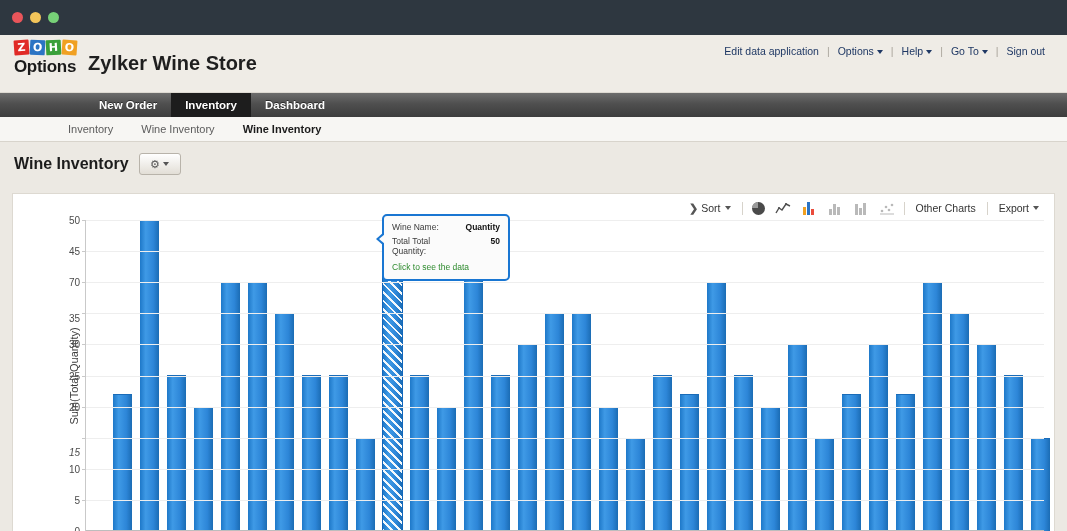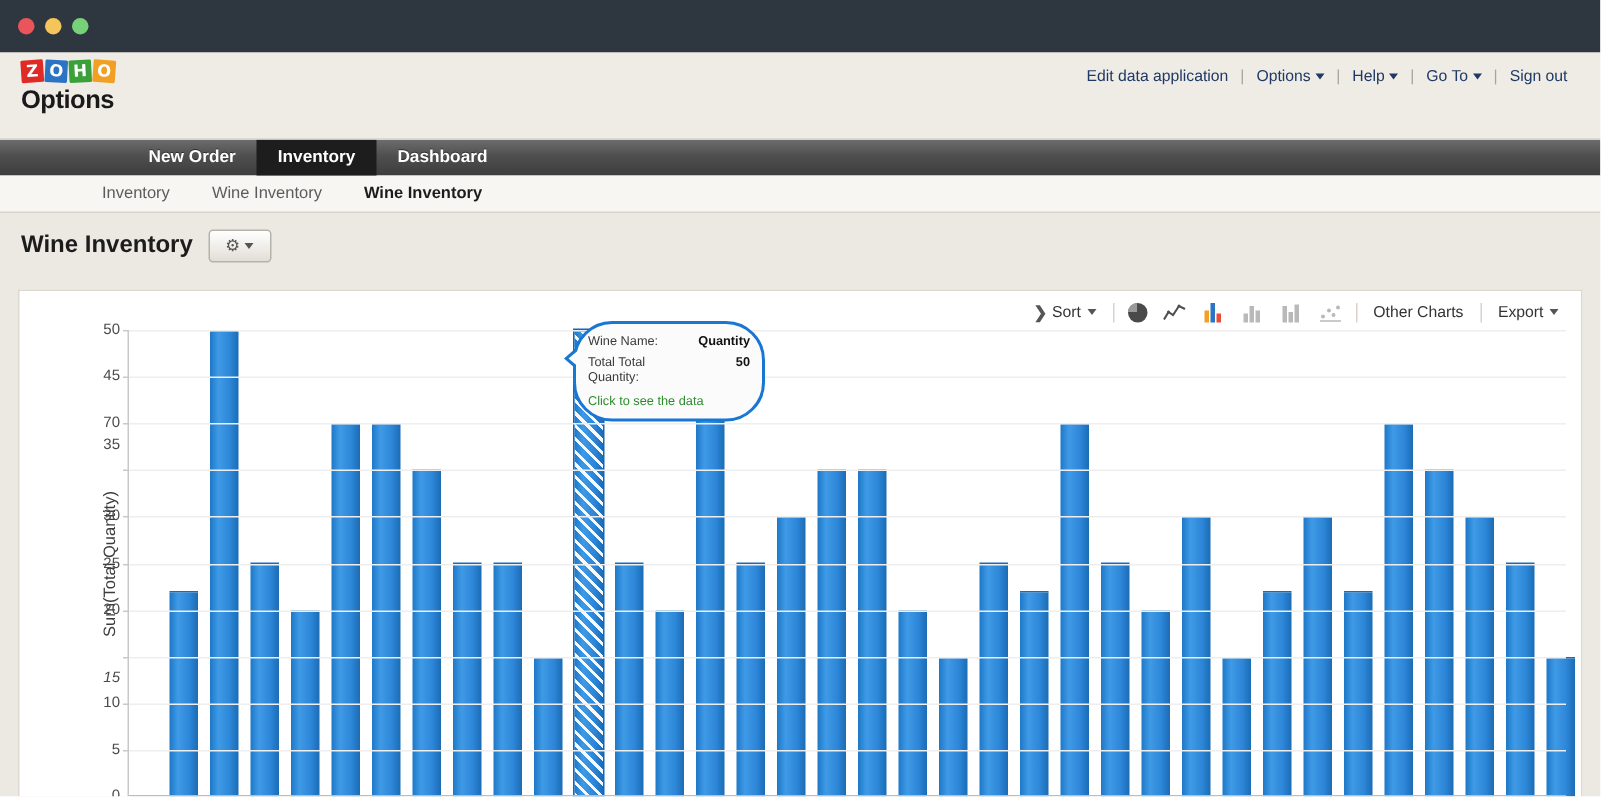--- a/index.html
+++ b/index.html
@@ -132,20 +132,21 @@
     <div class="logo-wrap">
       <div class="zoho-tiles">
         <span class="zt z">Z</span>
         <span class="zt o1">O</span>
         <span class="zt h">H</span>
         <span class="zt o2">O</span>
       </div>
       <div class="creator">Options</div>
     </div>
 
+    <div class="app-title">Zylker Wine Store</div>
 
     <div class="topnav">
       <a href="#">Edit data application</a>
       <span class="sep">|</span>
       <a href="#"><span>Options</span><i class="caret"></i></a>
       <span class="sep">|</span>
       <a href="#"><span>Help</span><i class="caret"></i></a>
       <span class="sep">|</span>
       <a href="#"><span>Go To</span><i class="caret"></i></a>
       <span class="sep">|</span>
@@ -230,21 +231,21 @@
     <div class="plot">
       <div class="ylabel">Sum(Total Quantity)</div>
       <div class="yaxis-area" id="yaxis">
           <div class="ytick" style="top: 311px;">0</div>
           <div class="ytick" style="top: 279.9px;">5</div>
           <div class="ytick" style="top: 248.8px;">10</div>
           <div class="ytick" style="top: 232px; font-style: italic;">15</div>
           <div class="ytick" style="top: 186.6px;">20</div>
           <div class="ytick" style="top: 155.5px;">25</div>
           <div class="ytick" style="top: 124.4px;">30</div>
-          <div class="ytick" style="top: 77px;">35</div>
+          <div class="ytick" style="top: 98px;">35</div>
           <div class="ytick" style="top: 62.2px;">70</div>
           <div class="ytick" style="top: 31.1px;">45</div>
           <div class="ytick" style="top: 0px;">50</div>
         </div>
       <div class="grid-area" id="gridarea">
         <div class="bars" id="bars">
             <div class="bar" title="1: 22" style="left: 27px; width: 19px; height: 137px;"></div>
             <div class="bar" title="2: 50" style="left: 54px; width: 19px; height: 311px;"></div>
             <div class="bar" title="3: 25" style="left: 81px; width: 19px; height: 156px;"></div>
             <div class="bar" title="4: 20" style="left: 108px; width: 19px; height: 124px;"></div>
@@ -297,21 +298,21 @@
           <div class="ticknub" style="top: 93px;"></div>
           <div class="gridline" style="top: 62px;"></div>
           <div class="ticknub" style="top: 62px;"></div>
           <div class="gridline" style="top: 31px;"></div>
           <div class="ticknub" style="top: 31px;"></div>
           <div class="gridline" style="top: 0px;"></div>
           <div class="ticknub" style="top: 0px;"></div>
         </div>
     </div>
 
-    <div class="tooltip" style="left:369px;top:20px;border-radius:26px;">
+    <div class="tooltip" style="left:369px;top:20px;">
       <div class="tt-arrow"></div>
       <div class="tt-arrow-in"></div>
       <div class="tt-row">
         <span class="k">Wine Name:</span>
         <span class="v">Quantity</span>
       </div>
       <div class="tt-row" style="margin-top:3px;">
         <span class="k">Total Total Quantity:</span>
         <span class="v">50</span>
       </div>

